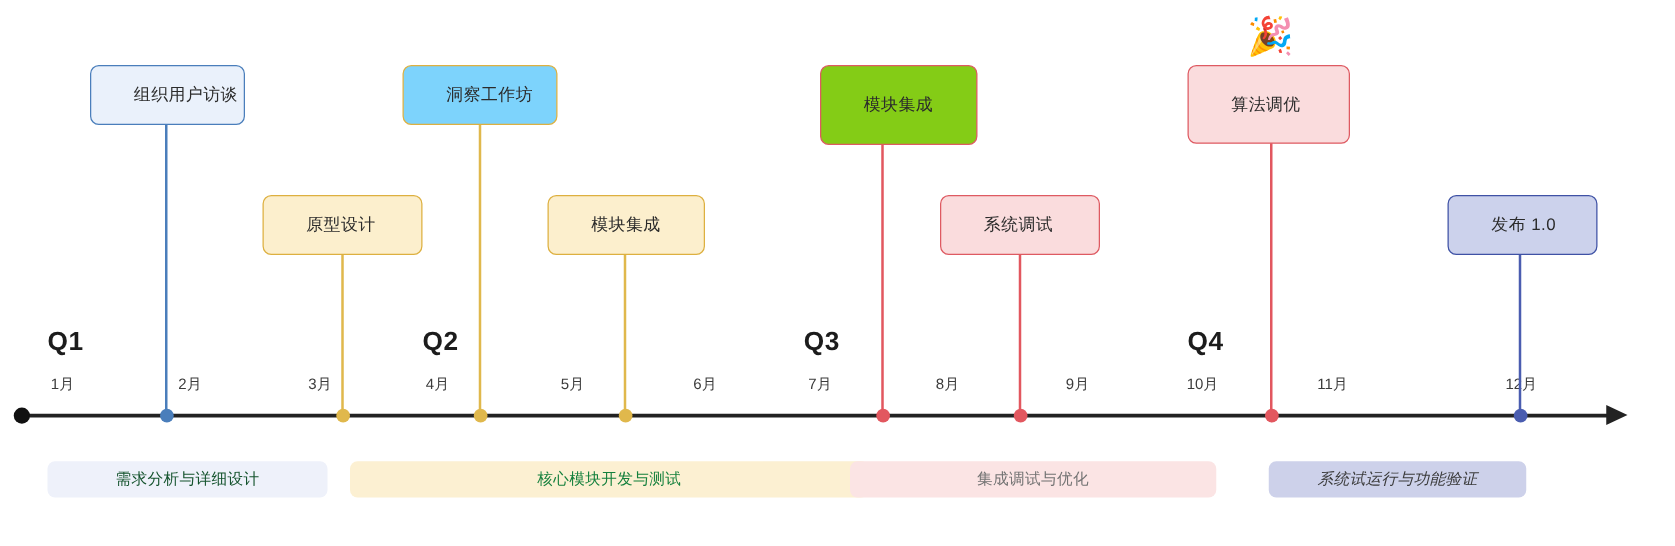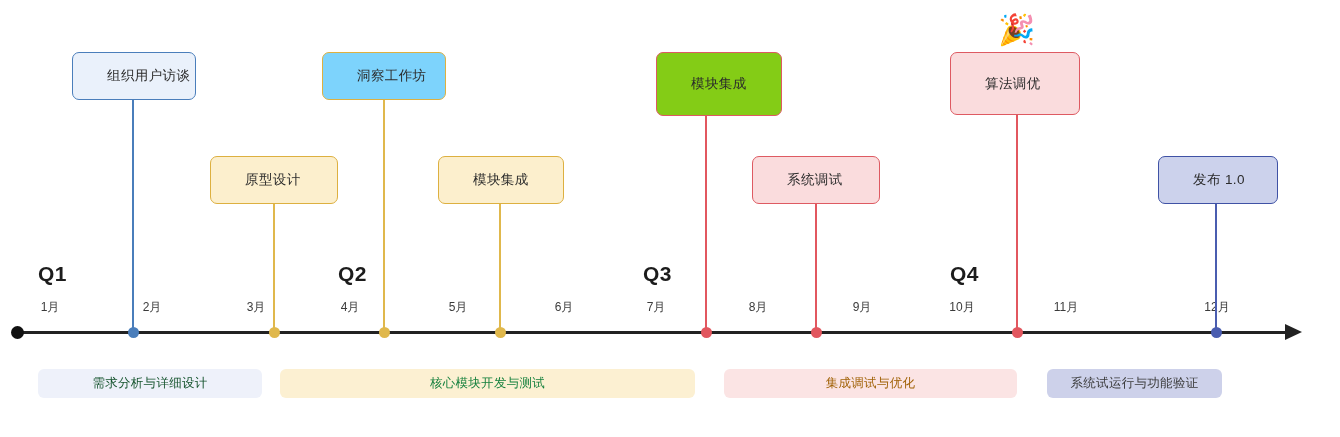--- a/index.html
+++ b/index.html
@@ -197,21 +197,21 @@
       </div>
     </div>
 
   <div id="phases">
       <div class="phase" style="left: 38px; width: 224px; background: rgb(238, 241, 250); color: #14532d;">
         <span>需求分析与详细设计</span>
       </div>
       <div class="phase" style="left: 280px; width: 415px; background: rgb(252, 240, 210); color: #15803d;">
         <span>核心模块开发与测试</span>
       </div>
-      <div class="phase" style="left: 724px; width: 293px; background: rgb(251, 228, 228); color: #a16207;">
+      <div class="phase" style="left: 680px; width: 293px; background: rgb(251, 228, 228); color: #737373;">
         <span>集成调试与优化</span>
       </div>
-      <div class="phase" style="left: 1047px; width: 175px; background: rgb(205, 209, 234); color: rgb(58, 58, 58);">
+      <div class="phase" style="left: 1015px; width: 206px; background: rgb(205, 209, 234); color: rgb(58, 58, 58); font-style: italic;">
         <span>系统试运行与功能验证</span>
       </div>
     </div>
 
 </div>
 
 </body></html>

